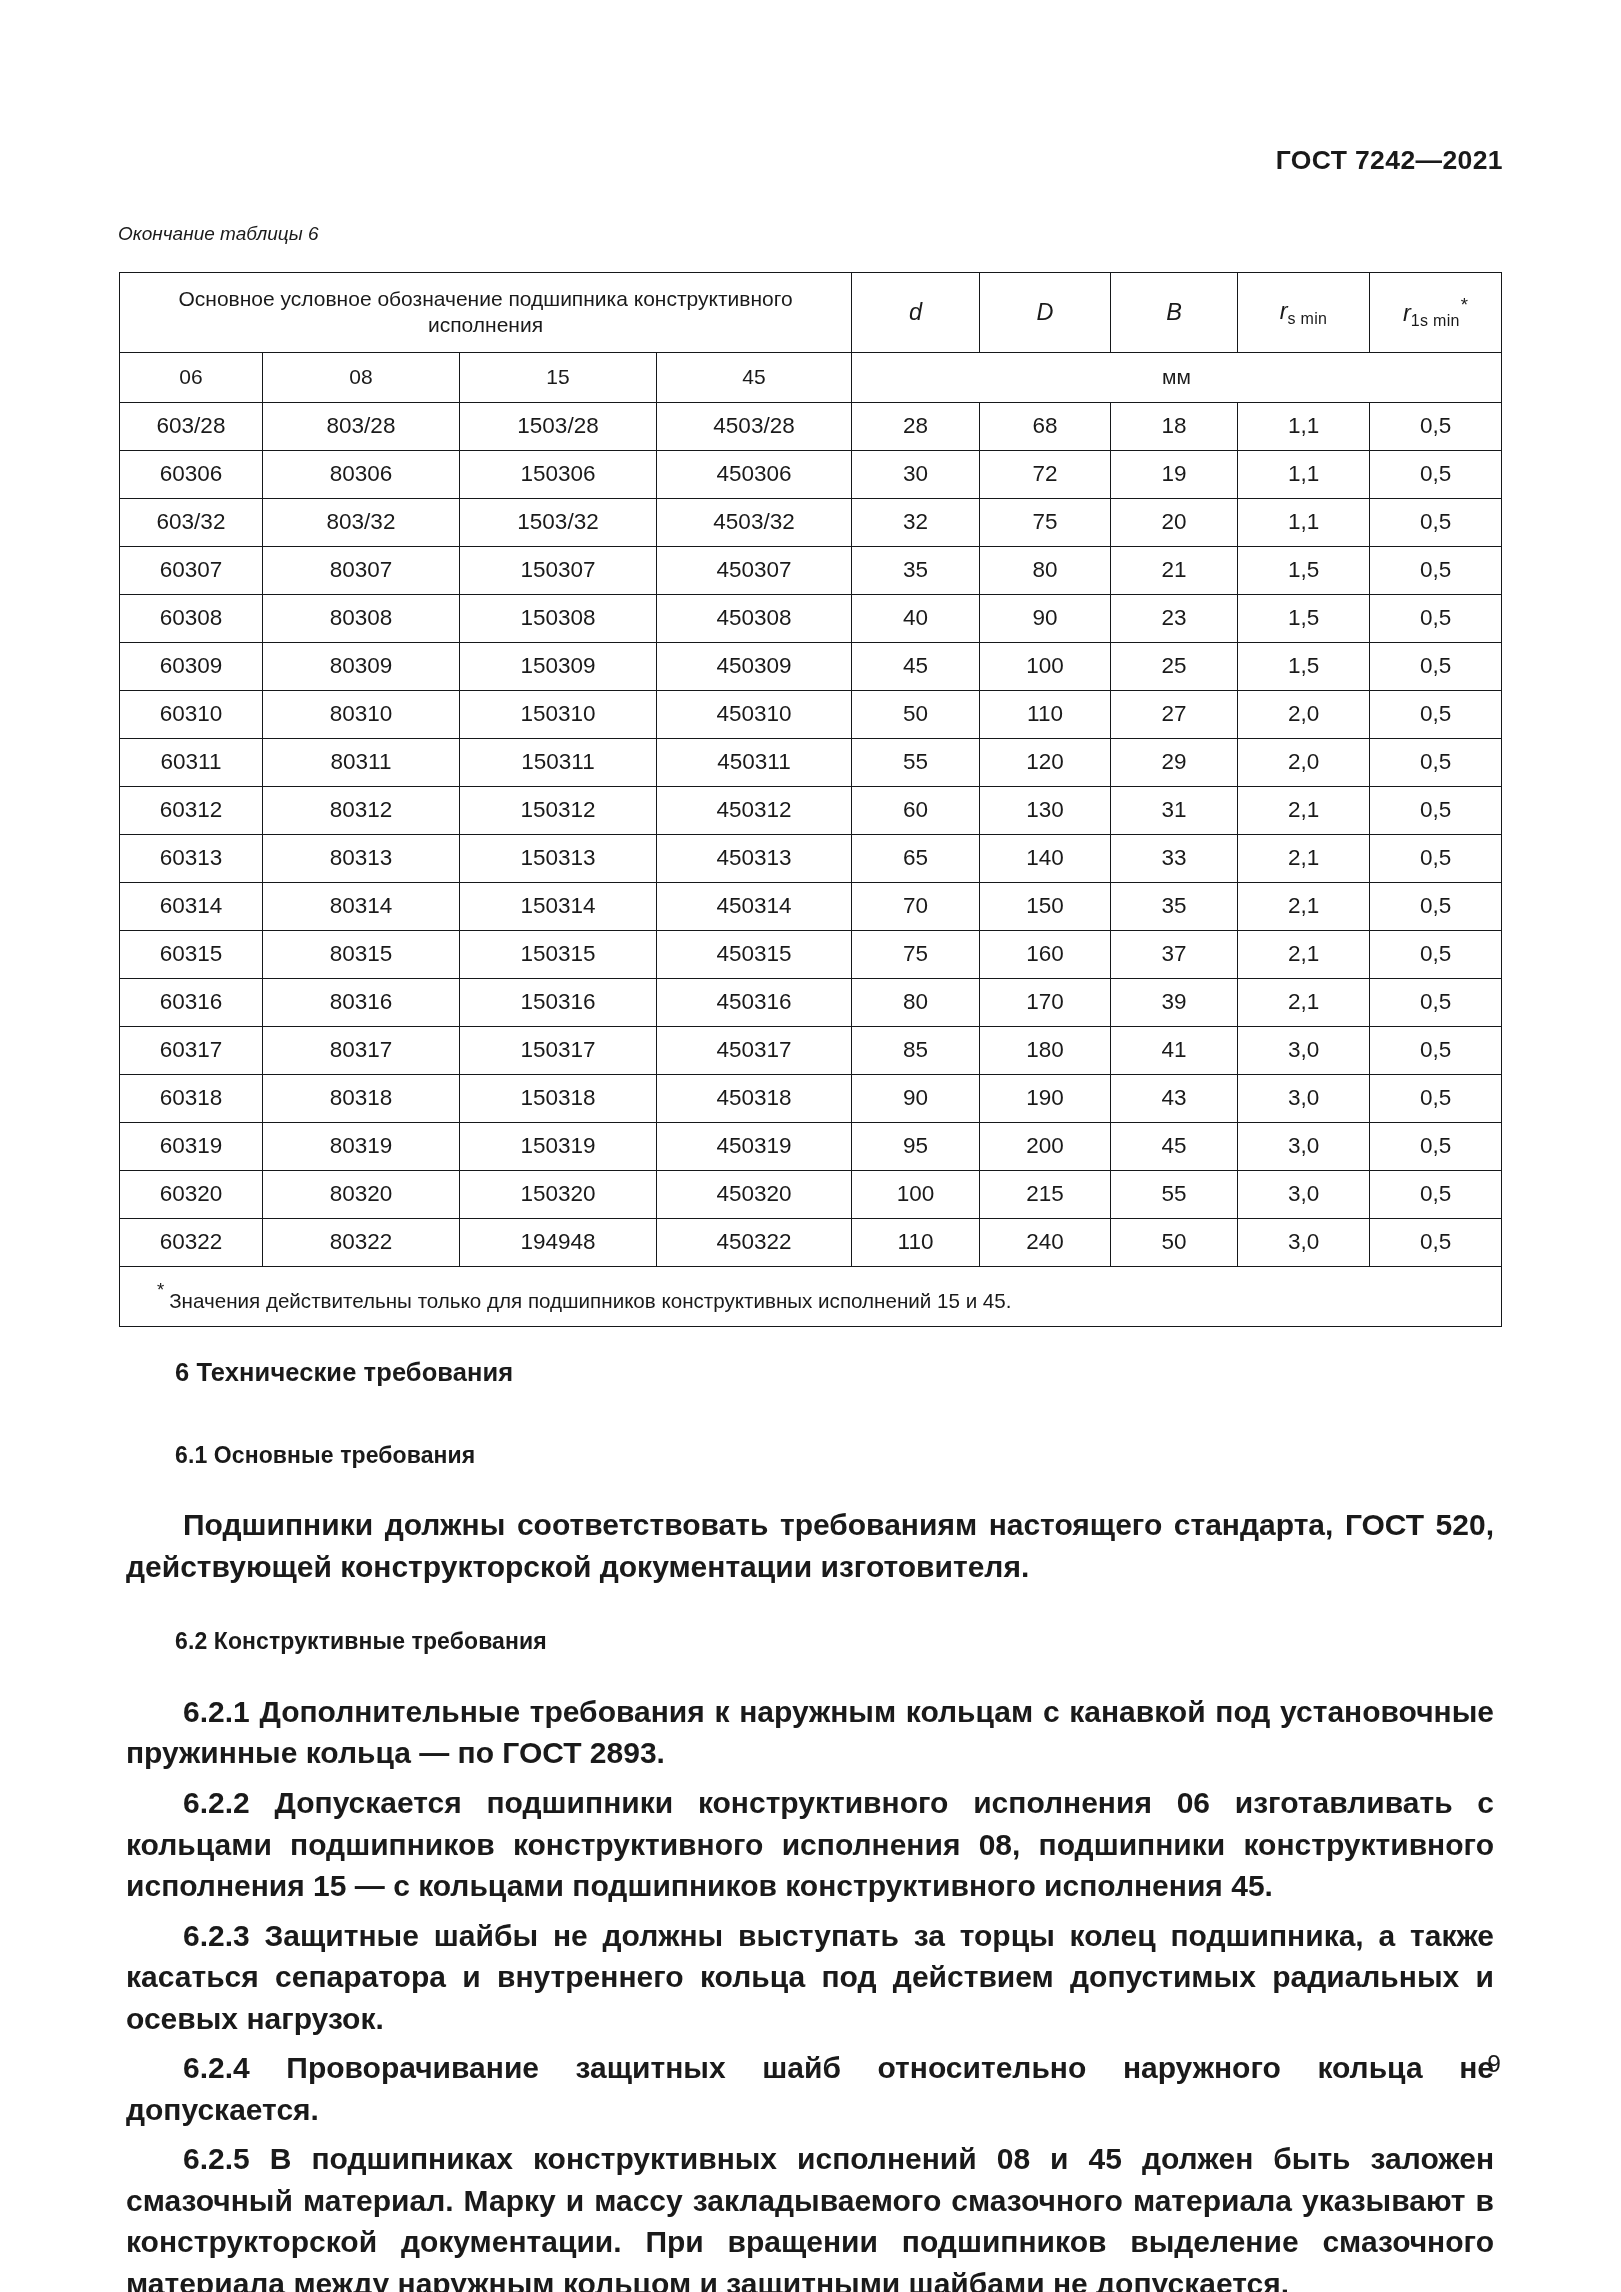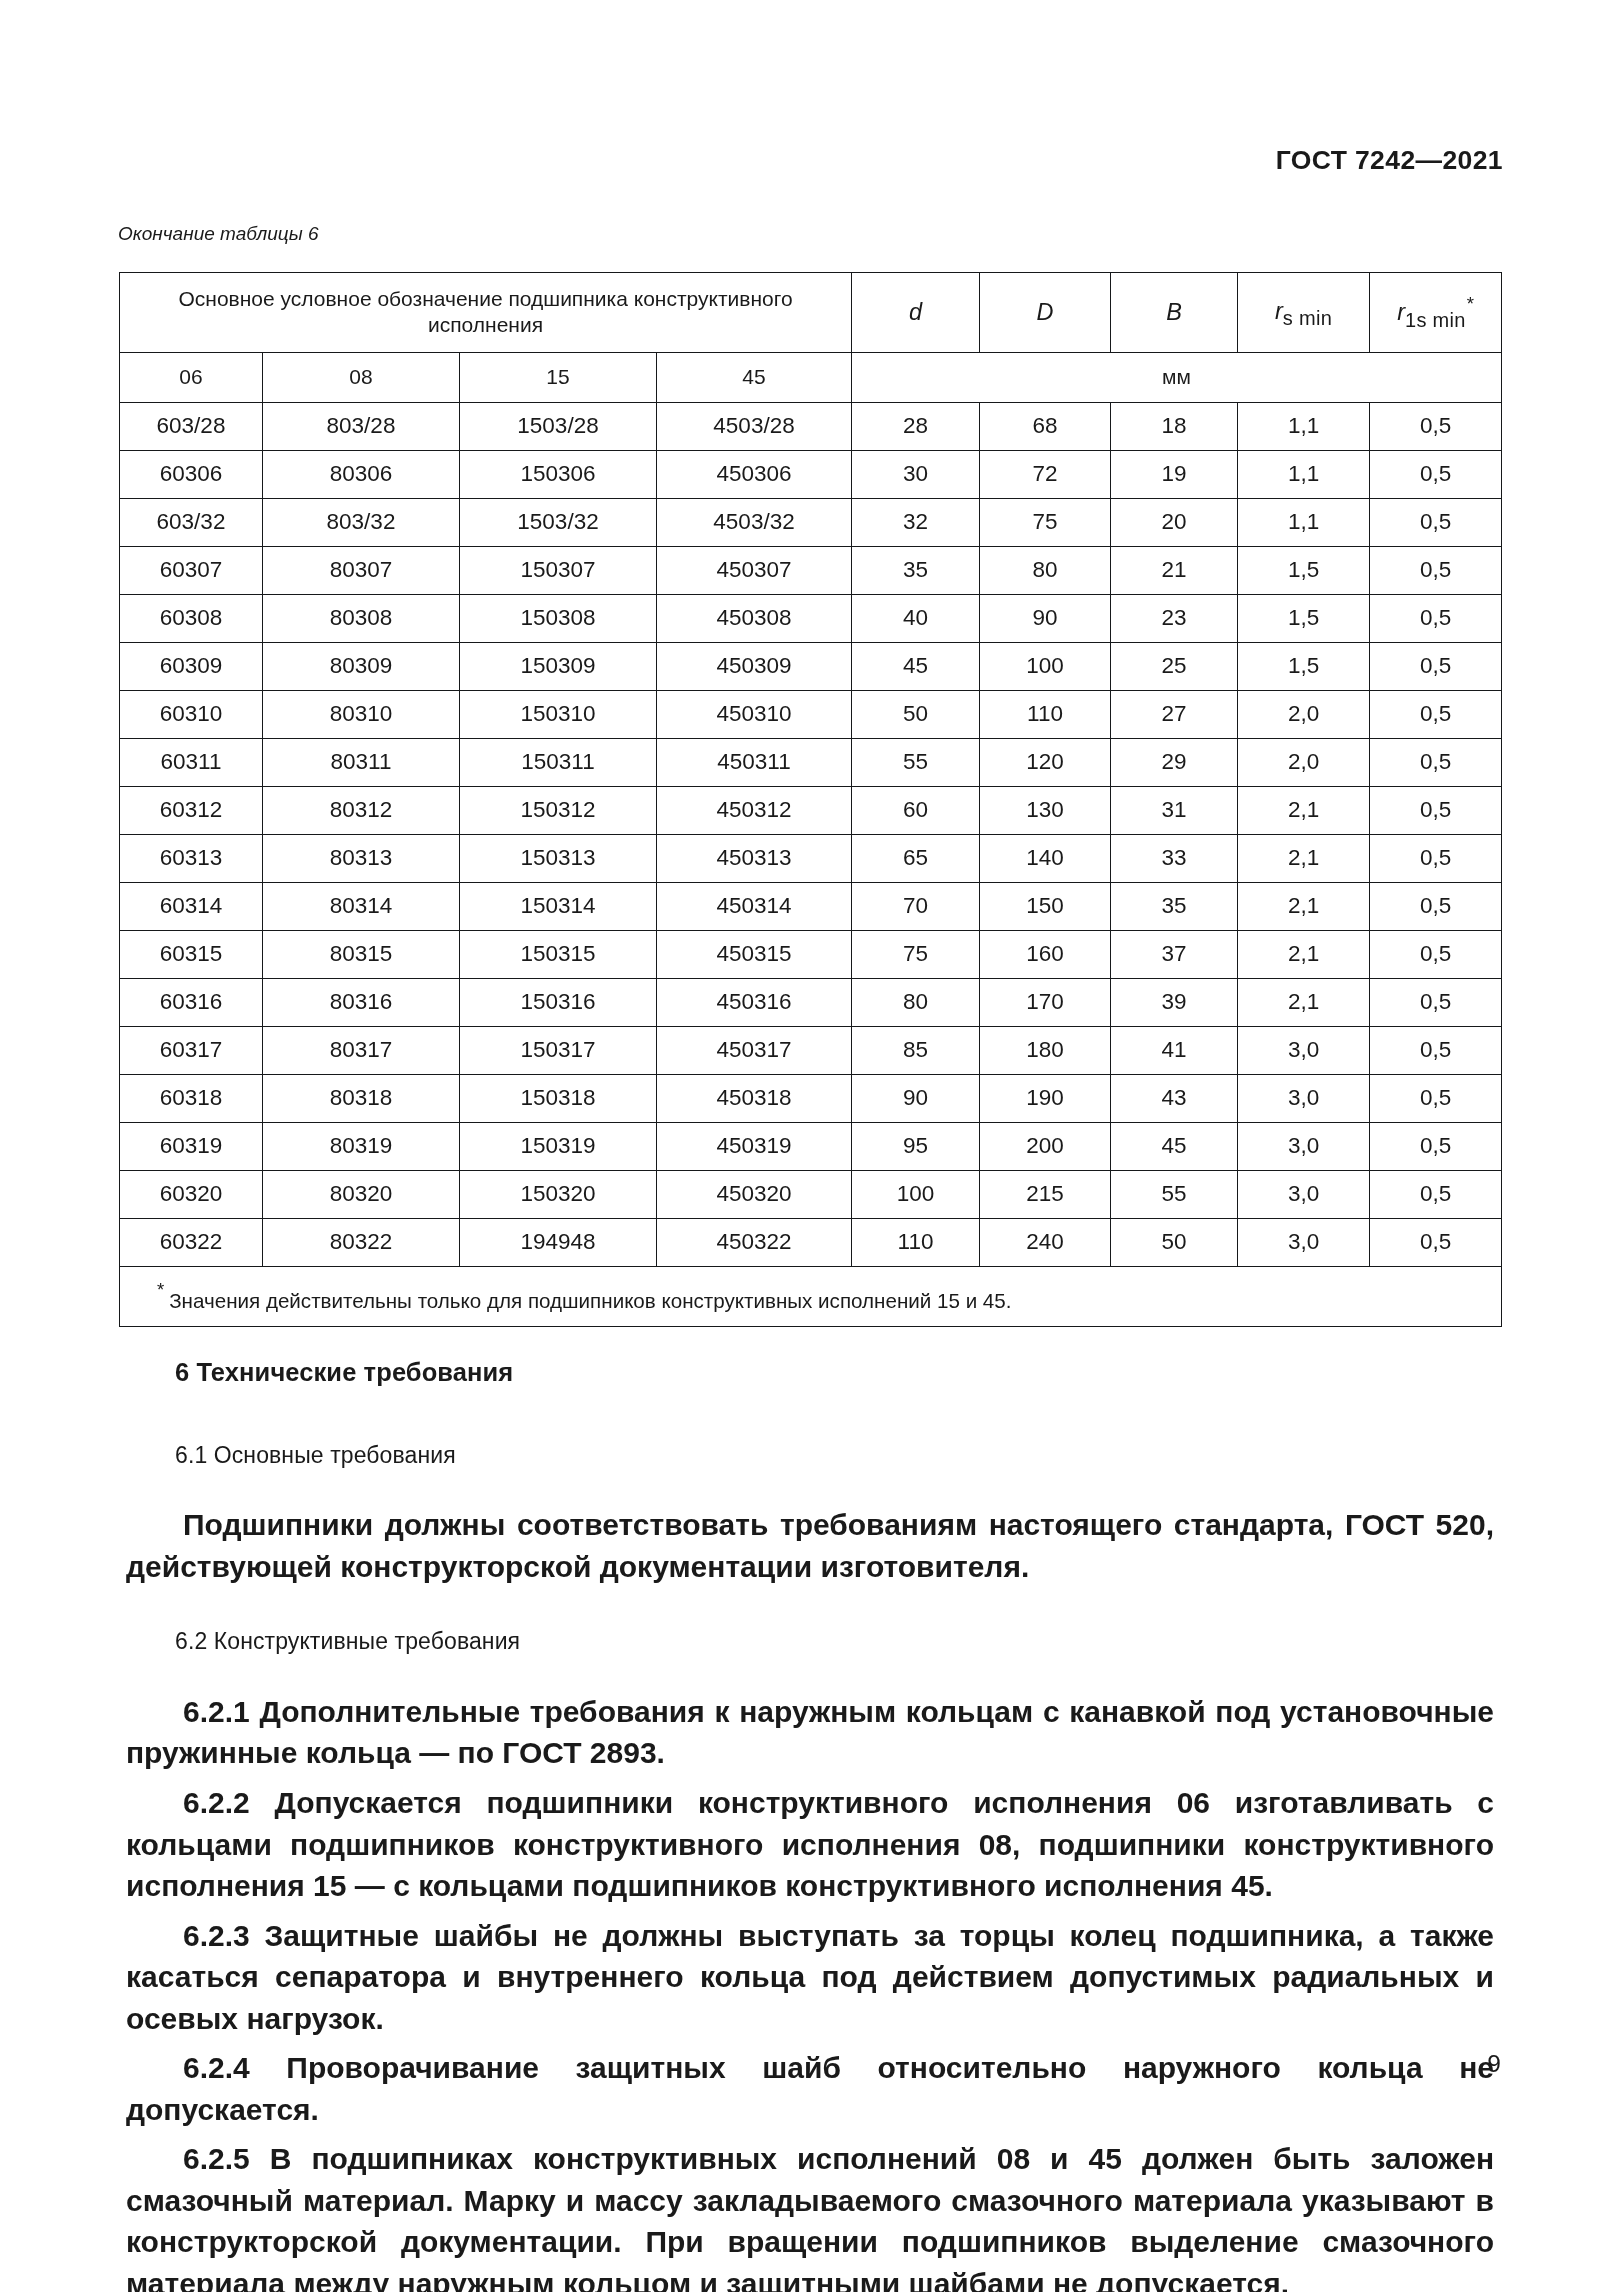--- a/index.html
+++ b/index.html
@@ -90,21 +90,21 @@
   .outer-right { border-right-width: 2.9px; }
 
   .sym {
     font-style: italic;
     font-size: 23.5px;
     position: relative;
     display: inline-block;
   }
   .sym sub {
     font-style: normal;
-    font-size: 20px;
+    font-size: 16px;
     letter-spacing: 0.3px;
     vertical-align: -0.32em;
     line-height: 1;
   }
   .sym sup.star {
     font-style: normal;
     font-size: 18.6px;
     vertical-align: 0.55em;
     line-height: 1;
     margin-left: 1px;
@@ -131,21 +131,21 @@
   }
   h2.sec {
     font-size: 25.5px;
     font-weight: 700;
     margin: 0 0 0 0;
     padding-left: 57px;
     letter-spacing: 0.1px;
   }
   h3.subsec {
     font-size: 23px;
-    font-weight: 400;
+    font-weight: 700;
     margin: 0;
     padding-left: 57px;
     letter-spacing: 0.1px;
   }
   p.para {
     font-size: 30px;
     margin: 8px;
     text-align: justify;
     text-indent: 57px;
     line-height: 1.385;

